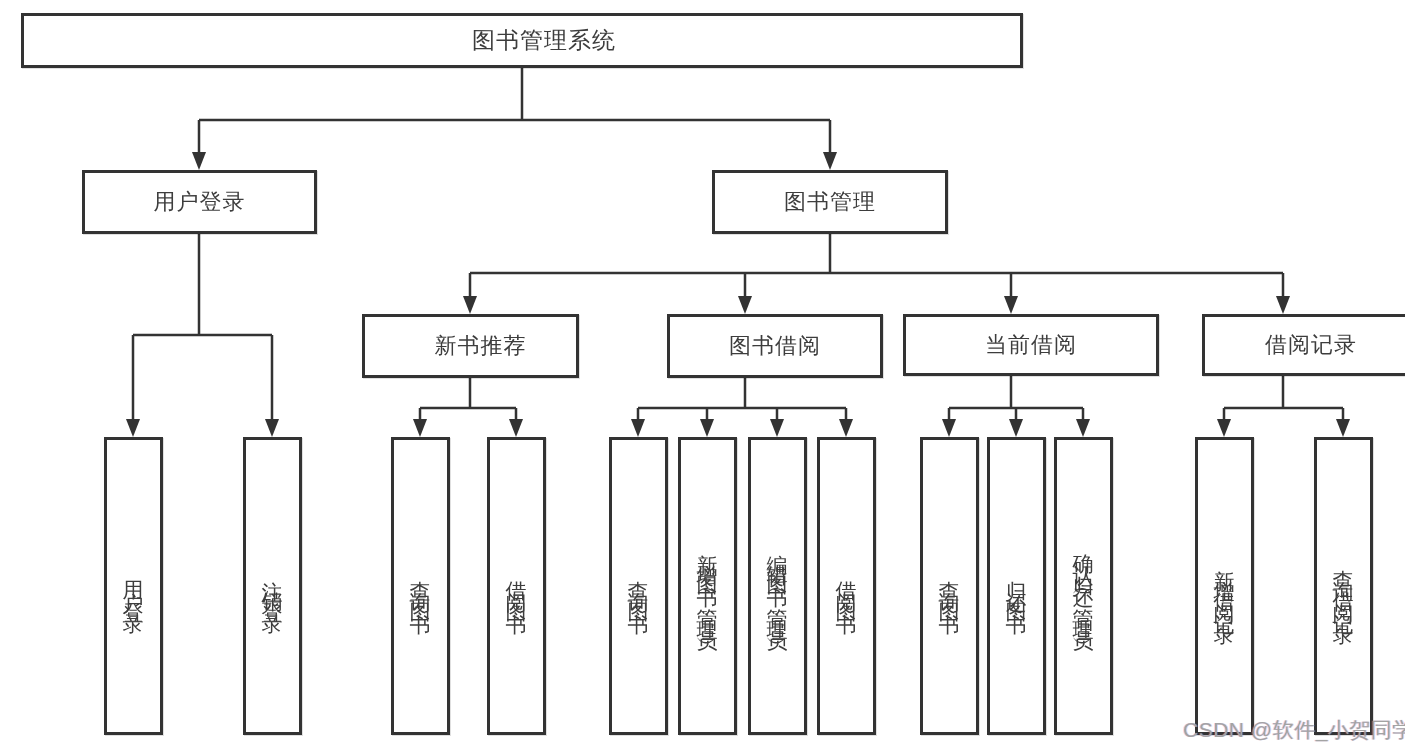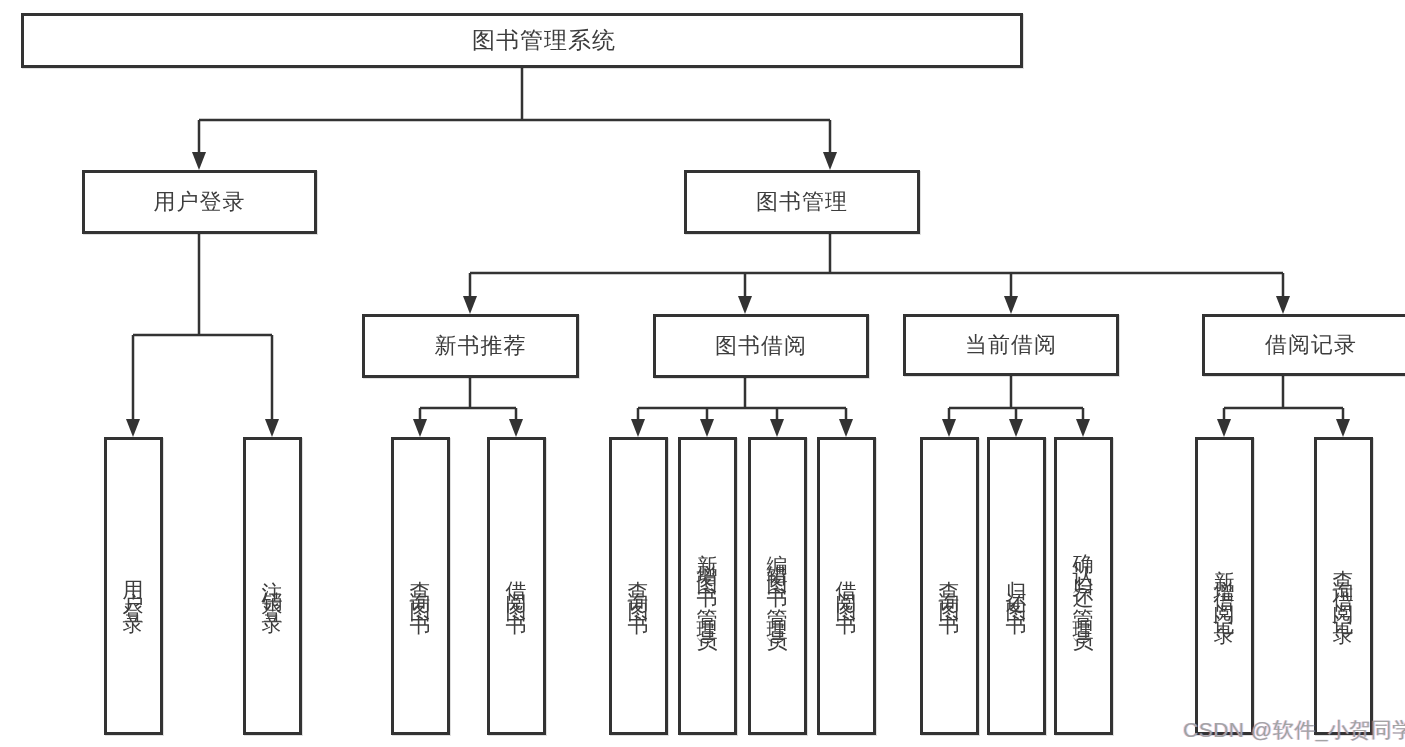--- a/index.html
+++ b/index.html
@@ -110,31 +110,31 @@
     </g>
   </svg>
 
   <div class="box h root" style="left:21px; top:13px; width:1002px; height:55px;">
     <span>图书管理系统</span>
   </div>
 
   <div class="box h" style="left:82px; top:170px; width:235px; height:64px;">
     <span>用户登录</span>
   </div>
-  <div class="box h" style="left:684px; top:170px; width:236px; height:64px;">
+  <div class="box h" style="left:712px; top:170px; width:236px; height:64px;">
     <span>图书管理</span>
   </div>
 
   <div class="box h" style="left:362px; top:314px; width:217px; height:64px;padding-left:20px;">
     <span>新书推荐</span>
   </div>
-  <div class="box h" style="left:653px; top:314px; width:216px; height:64px;">
+  <div class="box h" style="left:667px; top:314px; width:216px; height:64px;">
     <span>图书借阅</span>
   </div>
-  <div class="box h" style="left:903px; top:314px; width:216px; height:62px;">
+  <div class="box h" style="left:903px; top:314px; width:256px; height:62px;">
     <span>当前借阅</span>
   </div>
   <div class="box h" style="left:1174px; top:314px; width:218px; height:62px;margin-left:28px;">
     <span>借阅记录</span>
   </div>
 
   <div class="box v" style="left:104px;">
     <span class="vtext">用户登录</span>
   </div>
   <div class="box v" style="left:243px;">

